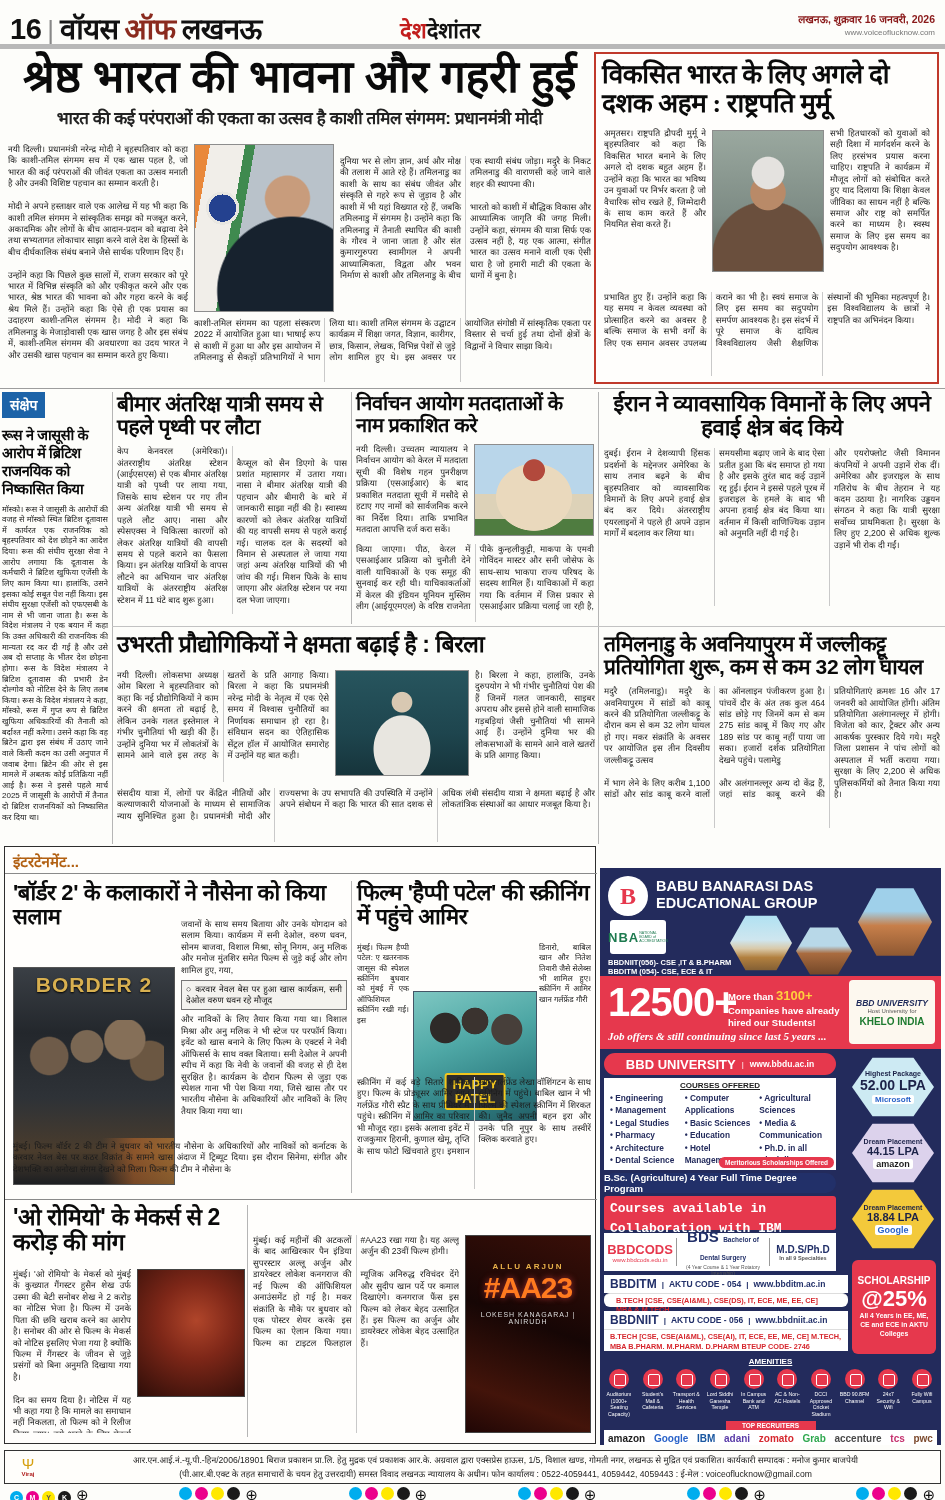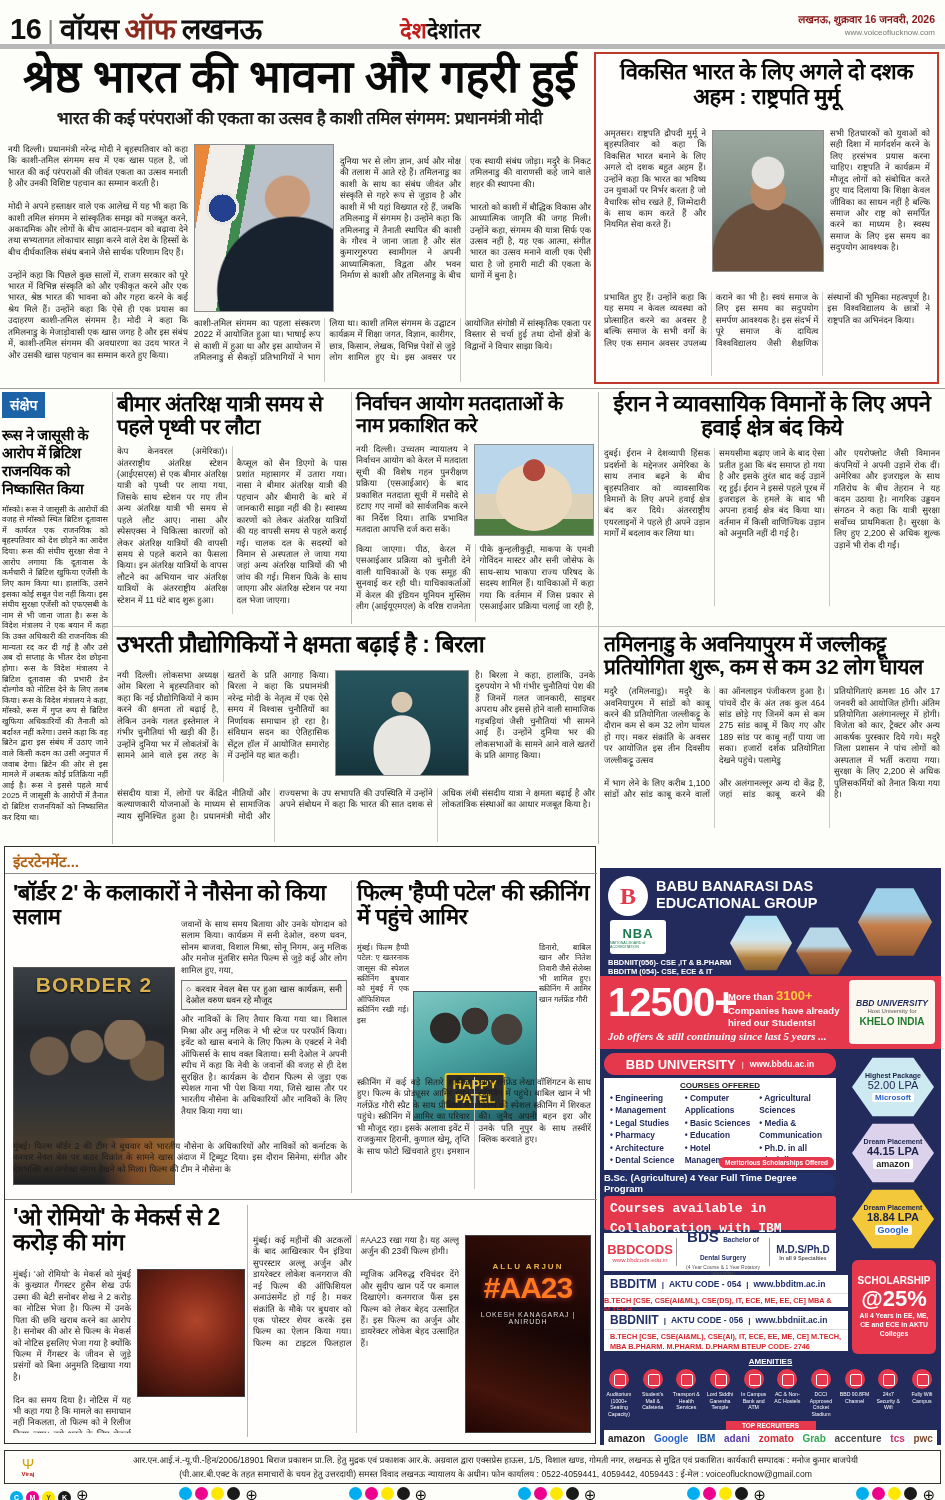--- a/index.html
+++ b/index.html
@@ -118,21 +118,21 @@
       <div class="jtext cols2" style="height:168px;">दुनिया भर से लोग ज्ञान, अर्थ और मोक्ष की तलाश में आते रहे हैं। तमिलनाडु का काशी के साथ का संबंध जीवंत और संस्कृति से गहरे रूप से जुड़ाव है और काशी में भी यहां विख्यात रहे हैं, जबकि तमिलनाडु में संगमम है। उन्होंने कहा कि तमिलनाडु में तैनाती स्थापित की काशी के गौरव ने जाना जाता है और संत कुमारगुरुपरा स्वामीगल ने अपनी आध्यात्मिकता, विद्वता और भवन निर्माण से काशी और तमिलनाडु के बीच एक स्थायी संबंध जोड़ा। मदुरै के निकट तमिलनाडु की वाराणसी कहे जाने वाले शहर की स्थापना की।
 
 भारतो को काशी में बौद्धिक विकास और आध्यात्मिक जागृति की जगह मिली। उन्होंने कहा, संगमम की यात्रा सिर्फ एक उत्सव नहीं है, यह एक आत्मा, संगीत भारत का उत्सव मनाने वाली एक ऐसी धारा है जो हमारी माटी की एकता के धागों में बुना है।</div>
     </div>
     <div class="abs" style="left:186px;top:266px;width:397px;height:64px;">
       <div class="jtext cols3" style="height:64px;">काशी-तमिल संगमम का पहला संस्करण 2022 में आयोजित हुआ था। भाषाई रूप से काशी में हुआ था और इस आयोजन में तमिलनाडु से सैकड़ों प्रतिभागियों ने भाग लिया था। काशी तमिल संगमम के उद्घाटन कार्यक्रम में शिक्षा जगत, विज्ञान, कारीगर, छात्र, किसान, लेखक, विभिन्न पेशों से जुड़े लोग शामिल हुए थे। इस अवसर पर आयोजित संगोष्ठी में सांस्कृतिक एकता पर विस्तार से चर्चा हुई तथा दोनों क्षेत्रों के विद्वानों ने विचार साझा किये।</div>
     </div>
   </div>
 
   <div class="abs redbox" style="left:594px;top:52px;width:345px;height:332px;padding:6px;">
-    <div class="hl" style="font-size:22px;text-align:center;line-height:1.12;">विकसित भारत के लिए अगले दो दशक अहम : राष्ट्रपति मुर्मू</div>
+    <div class="hl" style="font-size:26px;text-align:left;line-height:1.12;font-family:Liberation Serif, serif;">विकसित भारत के लिए अगले दो दशक अहम : राष्ट्रपति मुर्मू</div>
     <div class="abs" style="left:8px;top:74px;width:102px;height:158px;">
       <div class="jtext" style="height:158px;">अमृतसर। राष्ट्रपति द्रौपदी मुर्मू ने बृहस्पतिवार को कहा कि विकसित भारत बनाने के लिए अगले दो दशक बहुत अहम हैं। उन्होंने कहा कि भारत का भविष्य उन युवाओं पर निर्भर करता है जो वैचारिक सोच रखते हैं, जिम्मेदारी के साथ काम करते हैं और नियमित सेवा करते हैं।</div>
     </div>
     <div class="abs photo" style="left:116px;top:76px;width:112px;height:142px;
          background:
            radial-gradient(circle at 50% 30%, #e4e2df 0 14%, transparent 15%),
            radial-gradient(circle at 50% 44%, #b98a68 0 18%, transparent 19%),
            radial-gradient(circle at 50% 90%, #6a4f3d 0 40%, transparent 41%),
            linear-gradient(180deg,#9aa89f 0%,#7d8b84 60%,#5d665f 100%);"></div>
     <div class="abs" style="left:234px;top:74px;width:100px;height:158px;">
@@ -304,21 +304,21 @@
            display:flex;align-items:center;justify-content:center;font-weight:bold;font-size:24px;color:#e6384d;
            font-family:'Liberation Serif',serif;">B</div>
       <div style="position:absolute;left:56px;top:10px;color:#fff;font-weight:bold;font-size:14.5px;line-height:1.2;">
         <div>BABU BANARASI DAS</div>
         <div>EDUCATIONAL GROUP</div>
       </div>
       <div class="hex hexphoto abs" style="left:130px;top:46px;width:62px;height:58px;"></div>
       <div class="hex hexphoto abs" style="left:196px;top:58px;width:56px;height:50px;background:linear-gradient(180deg,#b8d8e8 0 40%,#a96b3f 55%,#6f4527 100%);"></div>
       <div class="hex hexphoto abs" style="left:258px;top:18px;width:74px;height:72px;background:linear-gradient(180deg,#9fd0ea 0 35%,#c77f4a 55%,#8a5530 100%);"></div>
       <div style="position:absolute;left:10px;top:52px;width:56px;height:34px;background:#fff;border-radius:3px;
-           display:flex;flex-direction:column;align-items:center;justify-content:center;">
+           display:flex;align-items:center;justify-content:center;">
         <div style="color:#1d7a4f;font-weight:bold;font-size:13px;letter-spacing:1px;">NBA</div>
         <div style="color:#1d7a4f;font-size:3.6px;">NATIONAL BOARD of ACCREDITATION</div>
       </div>
       <div style="position:absolute;left:8px;top:90px;color:#fff;font-size:7.5px;font-weight:bold;">BBDNIIT(056)- CSE ,IT &amp; B.PHARM</div>
       <div style="position:absolute;left:8px;top:99px;color:#fff;font-size:7.5px;font-weight:bold;">BBDITM (054)- CSE, ECE &amp; IT</div>
     </div>
 
     <div class="ad-red" style="position:relative;height:73px;">
       <div style="position:absolute;left:8px;top:4px;font-size:40px;font-weight:bold;letter-spacing:-1px;">12500+</div>
       <div style="position:absolute;left:128px;top:12px;width:116px;font-size:9.5px;font-weight:bold;line-height:1.3;">
@@ -384,21 +384,21 @@
         <div style="width:1px;height:28px;background:#999;"></div>
         <div style="width:66px;text-align:center;">
           <div style="color:#223069;font-weight:bold;font-size:10px;">M.D.S/Ph.D</div>
           <div style="color:#555;font-size:5.5px;font-weight:bold;">In all 9 Specialties</div>
         </div>
       </div>
     </div>
 
     <div class="hex placehex abs" style="left:252px;top:188px;width:82px;height:62px;background:#cdeaf3;">
       <div style="font-size:7px;font-weight:bold;">Highest Package</div>
-      <div style="font-size:11px;font-weight:normal;">52.00 LPA</div>
+      <div style="font-size:14px;font-weight:bold;">52.00 LPA</div>
       <div style="font-size:8px;font-weight:bold;color:#2a63c9;background:#fff;padding:0 3px;border-radius:2px;margin-top:2px;">Microsoft</div>
     </div>
     <div class="hex placehex abs" style="left:252px;top:254px;width:82px;height:62px;background:#dcd2ec;">
       <div style="font-size:7px;font-weight:bold;">Dream Placement</div>
       <div style="font-size:11px;font-weight:bold;">44.15 LPA</div>
       <div style="font-size:9px;font-weight:bold;color:#1d1d1d;background:#fff;padding:0 3px;border-radius:2px;margin-top:2px;">amazon</div>
     </div>
     <div class="hex placehex abs" style="left:252px;top:320px;width:82px;height:62px;background:#f3c93b;">
       <div style="font-size:7px;font-weight:bold;">Dream Placement</div>
       <div style="font-size:11px;font-weight:bold;">18.84 LPA</div>
@@ -407,21 +407,21 @@
 
     <div style="position:relative;margin:4px 4px 0;width:244px;">
       <div style="background:#fff;padding:2px 6px;display:flex;align-items:center;gap:5px;height:18px;">
         <span style="color:#223069;font-weight:bold;font-size:12px;">BBDITM</span>
         <span style="color:#223069;font-size:8px;font-weight:bold;">|</span>
         <span style="color:#223069;font-size:8.5px;font-weight:bold;">AKTU CODE - 054</span>
         <span style="color:#223069;font-size:8px;font-weight:bold;">|</span>
         <span style="color:#223069;font-size:8.5px;font-weight:bold;">www.bbditm.ac.in</span>
       </div>
       <div style="background:#fff;border-top:1px solid #ddd;color:#d6272e;font-size:7.3px;font-weight:bold;
-           padding:2px 0;height:14px;">B.TECH [CSE, CSE(AI&amp;ML), CSE(DS), IT, ECE, ME, EE, CE] MBA &amp; M.TECH</div>
+           padding:2px 12px;height:14px;border-radius:6px;">B.TECH [CSE, CSE(AI&amp;ML), CSE(DS), IT, ECE, ME, EE, CE] MBA &amp; M.TECH</div>
     </div>
     <div style="position:relative;margin:4px 4px 0;width:244px;">
       <div style="background:#fff;padding:2px 6px;display:flex;align-items:center;gap:5px;height:18px;">
         <span style="color:#223069;font-weight:bold;font-size:12px;">BBDNIIT</span>
         <span style="color:#223069;font-size:8px;font-weight:bold;">|</span>
         <span style="color:#223069;font-size:8.5px;font-weight:bold;">AKTU CODE - 056</span>
         <span style="color:#223069;font-size:8px;font-weight:bold;">|</span>
         <span style="color:#223069;font-size:8.5px;font-weight:bold;">www.bbdniit.ac.in</span>
       </div>
       <div style="background:#fff;border-top:1px solid #ddd;color:#d6272e;font-size:7.3px;font-weight:bold;

